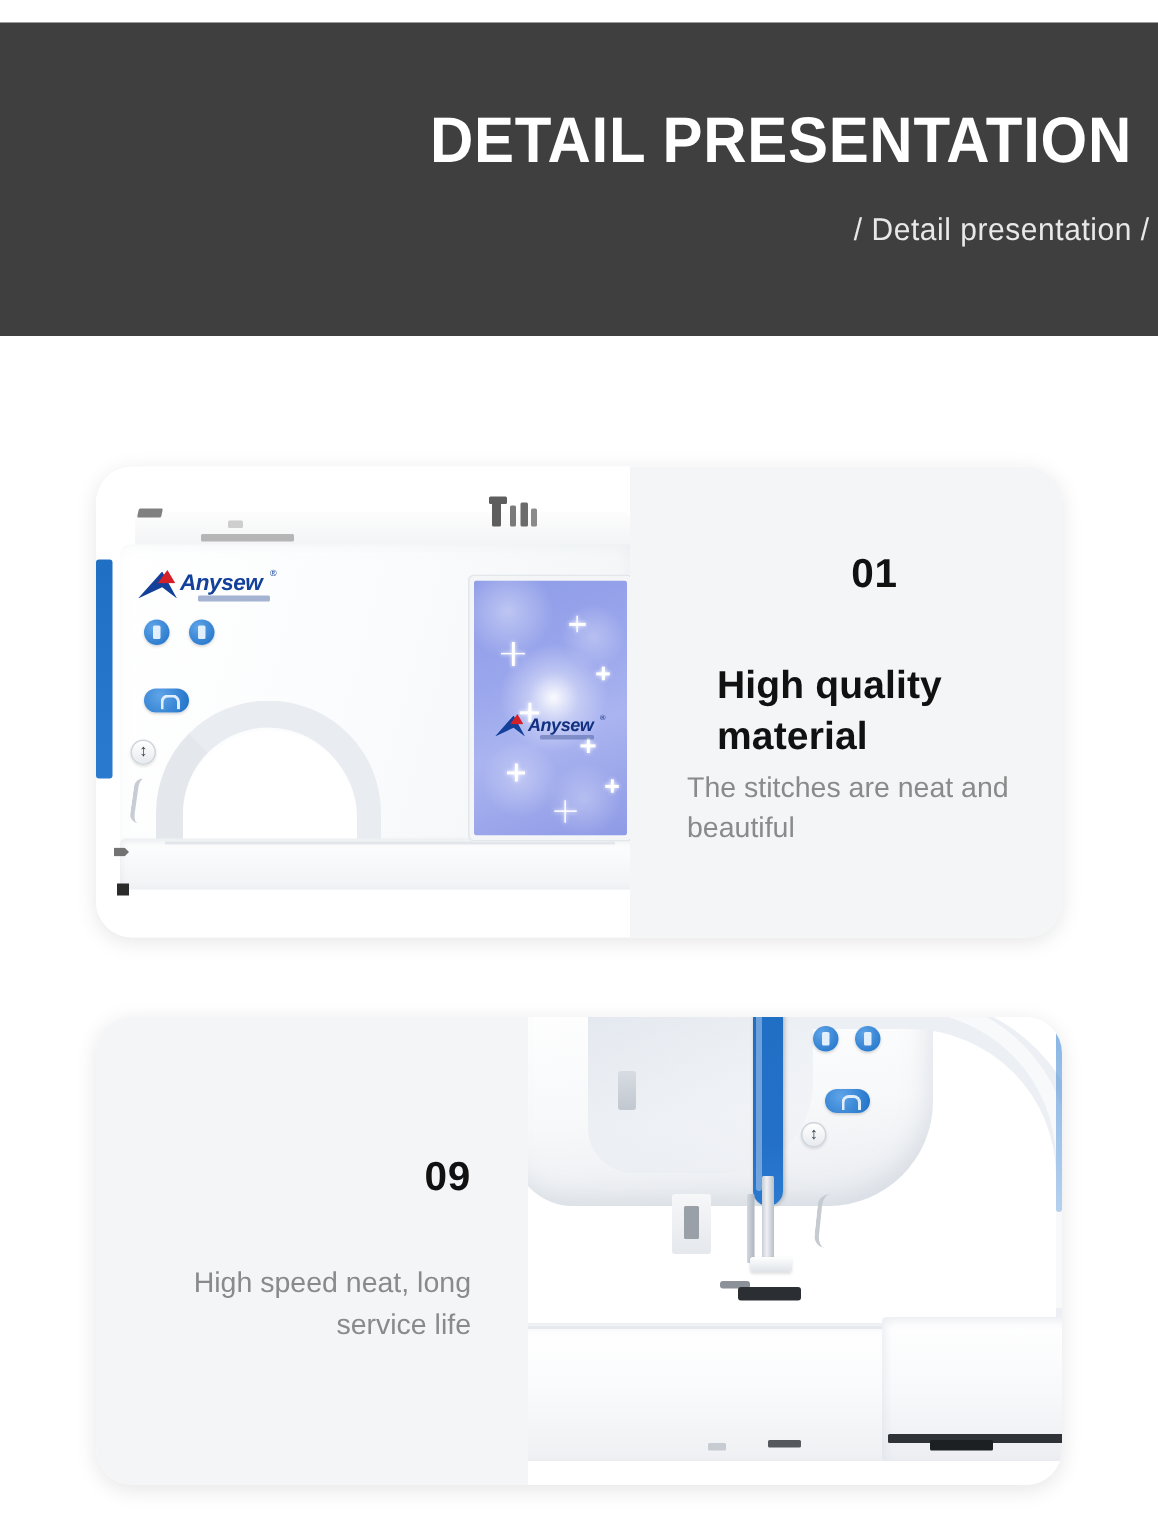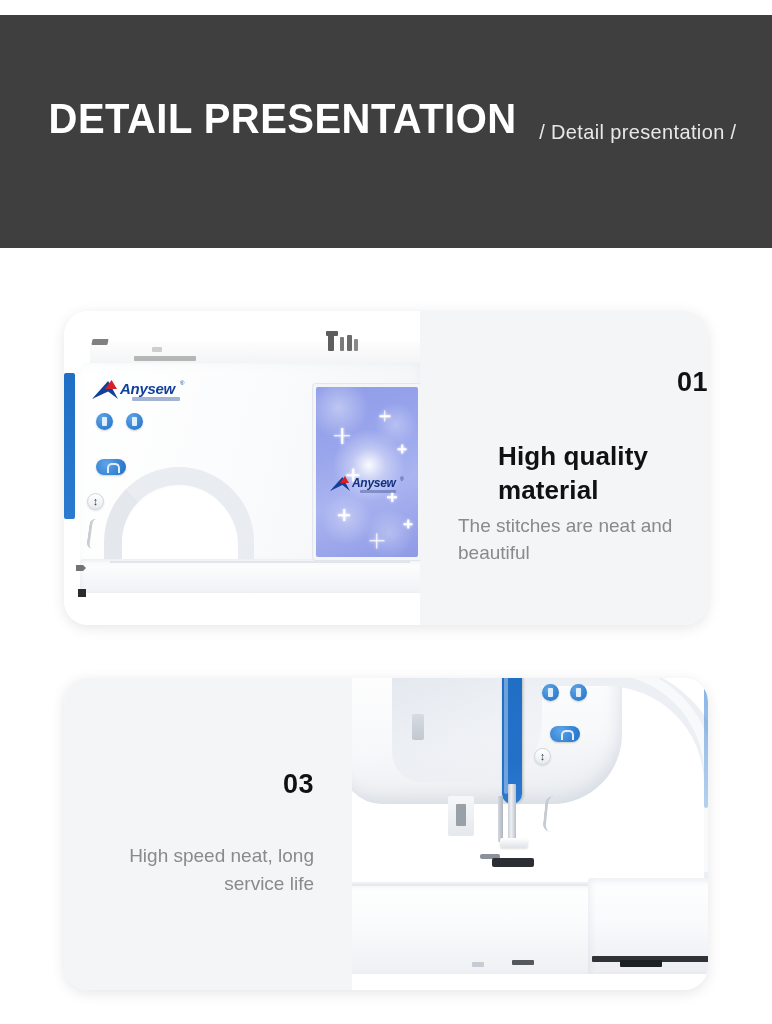--- a/index.html
+++ b/index.html
@@ -6,24 +6,24 @@
   html,body{
     width:772px; height:1024px;
     background:#ffffff;
     font-family:"Liberation Sans", sans-serif;
     overflow:hidden;
   }
   .page{ position:relative; width:772px; height:1024px; background:#fff; }
 
   
   .banner{
-    position:absolute; left:0; top:15px; width:772px; height:233px;
+    position:absolute; left:0; top:15px; width:772px; height:209px;
     background:#3f3f3f;
-    display:flex; flex-direction:row;
-    align-items:center; justify-content:center;
+    display:flex; flex-direction:column;
+    align-items:flex-end; justify-content:center;
   }
   .banner-title{
     color:#ffffff;
     font-size:43px;
     font-weight:bold;
     letter-spacing:0.5px;
     transform:scaleX(0.93);
     line-height:1;
     margin-bottom:26px;
     white-space:nowrap;
@@ -46,21 +46,21 @@
     box-shadow:0 3px 14px rgba(0,0,0,0.10);
     display:flex;
   }
   #card1{ left:64px; top:311px; width:644px; height:314px; }
   #card2{ left:64px; top:678px; width:644px; height:312px; }
 
   .panel-text{
     background:#f4f5f7;
     display:flex; flex-direction:column; justify-content:center;
   }
-  #card1 .panel-text{ width:288px; order:2; padding:0 0 0 38px; align-items:flex-end; text-align:left; }
+  #card1 .panel-text{ width:288px; order:2; padding:0 0 0 38px; align-items:center; text-align:left; }
   #card2 .panel-text{ width:288px; order:1; padding:0 38px 0 0; align-items:flex-end; text-align:right; }
 
   .panel-img{
     position:relative; background:#ffffff; overflow:hidden;
   }
   #card1 .panel-img{ width:356px; order:1; }
   #card2 .panel-img{ width:356px; order:2; }
 
   .num{
     font-size:27px; font-weight:bold; color:#111;
@@ -418,21 +418,21 @@
     <div class="panel-text">
       <div class="num">01</div>
       <div class="heading">High quality material</div>
       <div class="desc">The stitches are neat and beautiful</div>
     </div>
   </div>
 
   <div class="card" id="card2">
 
     <div class="panel-text">
-      <div class="num">03</div>
+      <div class="num">09</div>
       <div class="desc">High speed neat, long service life</div>
     </div>
 
     <div class="panel-img">
       <div class="m2-arm"></div>
       <div class="m2-armshade"></div>
       <div class="m2-hookbar"></div>
       <div class="m2-curve"></div>
       <div class="m2-curve2"></div>
 

